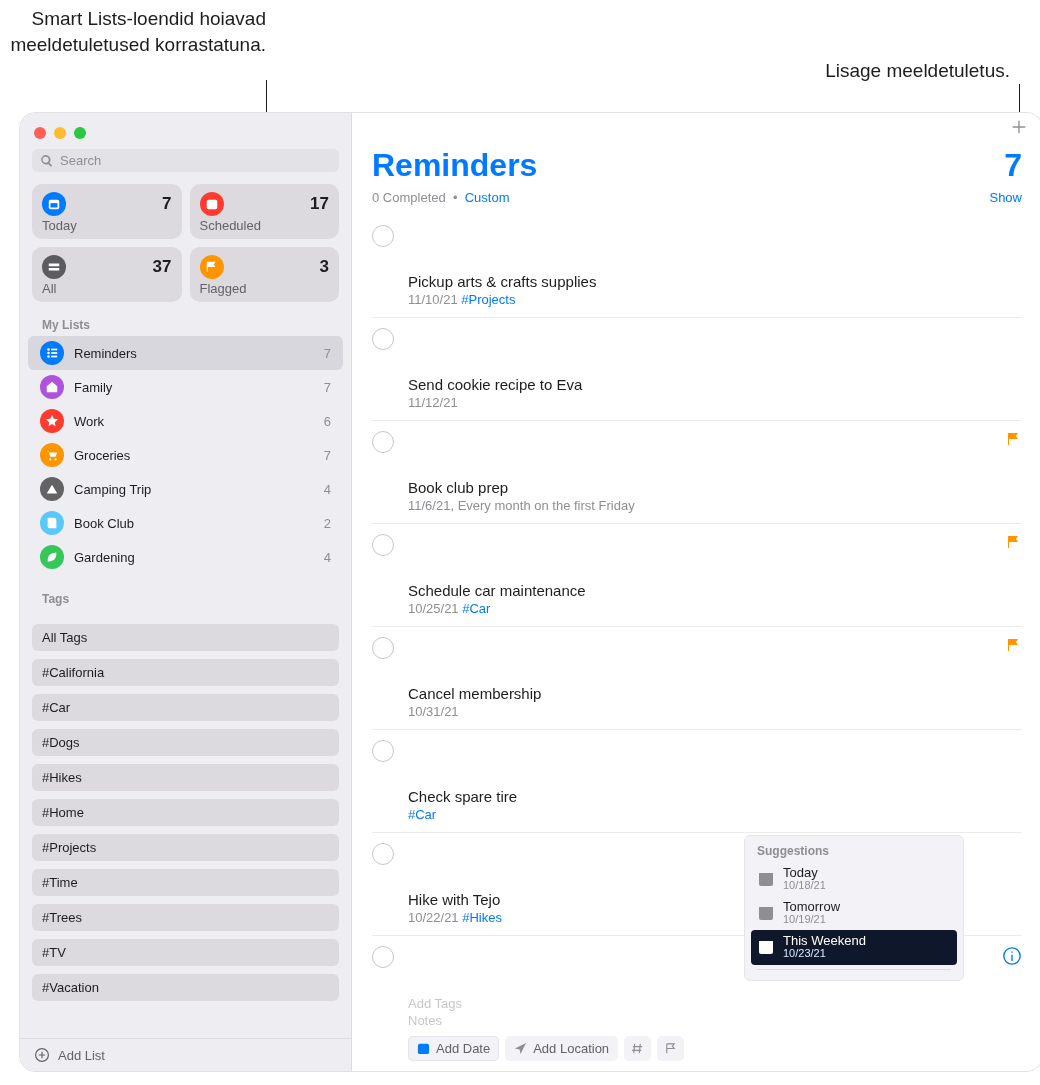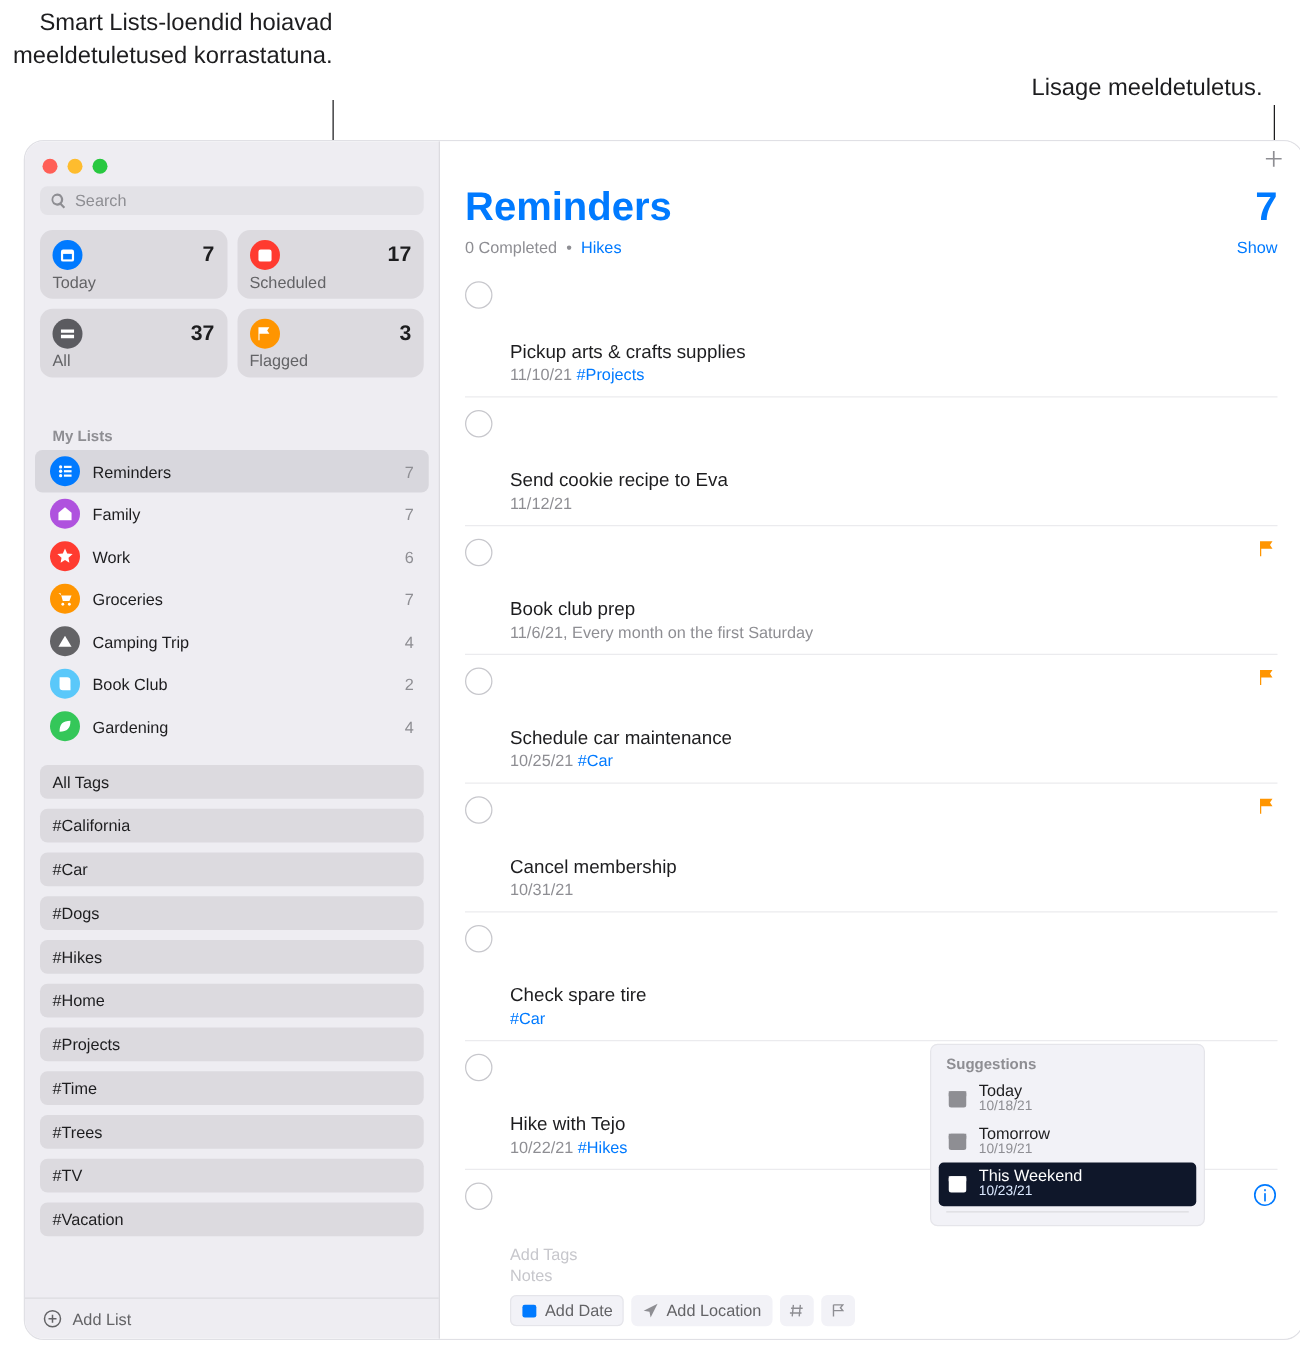--- a/index.html
+++ b/index.html
@@ -22,21 +22,21 @@
 
 .smart-grid { display: grid; grid-template-columns: 1fr 1fr; gap: 8px; padding: 12px; }
 .smart { background: #dcdadf; border-radius: 10px; padding: 8px 10px 6px; }
 .smart .row1 { display: flex; justify-content: space-between; align-items: center; }
 .smart .icon { width: 24px; height: 24px; border-radius: 50%; display: flex; align-items: center; justify-content: center; }
 .smart .count { font-size: 17px; font-weight: 700; }
 .smart .label { font-size: 13px; color: #636366; margin-top: 2px; }
 .ic-today { background: #007aff; } .ic-sched { background: #ff3b30; } .ic-all { background: #5b5b60; } .ic-flag { background: #ff9500; }
 .smart svg { width: 14px; height: 14px; fill: #fff; }
 
-.section-title { font-size: 12px; color: #8e8e93; font-weight: 600; padding: 4px 22px; margin-top: 24px; }
+.section-title { font-size: 12px; color: #8e8e93; font-weight: 600; padding: 4px 22px; }
 .mylists { flex: 0 0 auto; }
 .list-item { display: flex; align-items: center; padding: 5px 12px; margin: 0 8px; border-radius: 6px; gap: 10px; cursor: pointer; }
 .list-item.selected { background: #d8d7dd; }
 .list-icon { width: 24px; height: 24px; border-radius: 50%; display: flex; align-items: center; justify-content: center; flex-shrink: 0; }
 .list-icon svg { width: 14px; height: 14px; fill: #fff; }
 .list-label { flex: 1; font-size: 13px; }
 .list-count { color: #8e8e93; font-size: 13px; }
 
 .tags-wrap { padding: 6px 12px; display: flex; flex-wrap: wrap; gap: 8px; margin-top: 8px; flex-direction: column; }
 .tag { background: #dcdadf; border-radius: 6px; padding: 6px 10px; font-size: 13px; cursor: pointer; }
@@ -226,20 +226,21 @@
       <div class="list-icon" style="background:#34c759">
             <svg viewBox="0 0 16 16">
               <path d="M13 3C6 3 3 6 3 13c7 0 10-3 10-10z"></path>
             </svg>
           </div>
       <div class="list-label">Gardening</div>
       <div class="list-count">4</div>
     </div>
       </div>
 
+    <div class="section-title" style="margin-top:14px">Tags</div>
     <div class="tags-wrap" id="tags">
         <div class="tag">All Tags</div>
         <div class="tag">#California</div>
         <div class="tag">#Car</div>
         <div class="tag">#Dogs</div>
         <div class="tag">#Hikes</div>
         <div class="tag">#Home</div>
         <div class="tag">#Projects</div>
         <div class="tag">#Time</div>
         <div class="tag">#Trees</div>
@@ -264,21 +265,21 @@
           </svg>
       </div>
     </div>
     <div class="main-header">
       <div class="title">Reminders</div>
       <div class="title-count">7</div>
     </div>
     <div class="completed-row">
       <div class="completed-left">
         <span>0 Completed</span> &nbsp;•&nbsp;
-        <span class="clear">Hikes</span>
+        <span class="clear">Custom</span>
       </div>
       <div class="show-link">Show</div>
     </div>
 
     <div class="reminder-list" id="reminder-list">
     <div class="reminder">
       <div class="circle"></div>
       <div class="reminder-body">
         <div class="reminder-title">Pickup arts &amp; crafts supplies</div>
         <div class="reminder-sub">11/10/21 <span class="hash">#Projects</span></div>
@@ -290,21 +291,21 @@
       <div class="reminder-body">
         <div class="reminder-title">Send cookie recipe to Eva</div>
         <div class="reminder-sub">11/12/21</div>
       </div>
 
     </div>
     <div class="reminder">
       <div class="circle"></div>
       <div class="reminder-body">
         <div class="reminder-title">Book club prep</div>
-        <div class="reminder-sub">11/6/21, Every month on the first Saturday</div>
+        <div class="reminder-sub">11/6/21, Every month on the first Friday</div>
       </div>
       <div class="flag-icon"><svg viewBox="0 0 16 16">
               <path d="M3 2h9l-2 3 2 3H3v6H2V2z"></path>
             </svg></div>
     </div>
     <div class="reminder">
       <div class="circle"></div>
       <div class="reminder-body">
         <div class="reminder-title">Schedule car maintenance</div>
         <div class="reminder-sub">10/25/21 <span class="hash">#Car</span></div>

